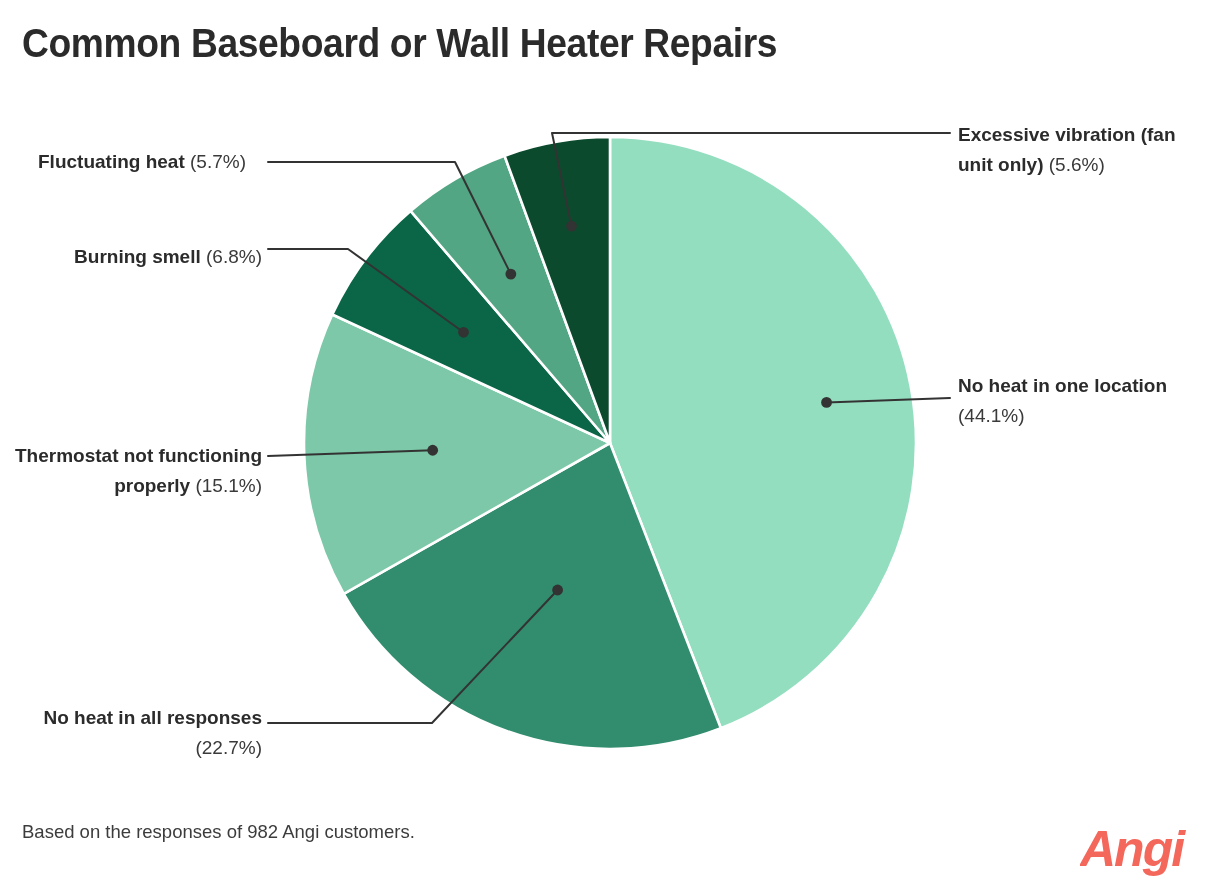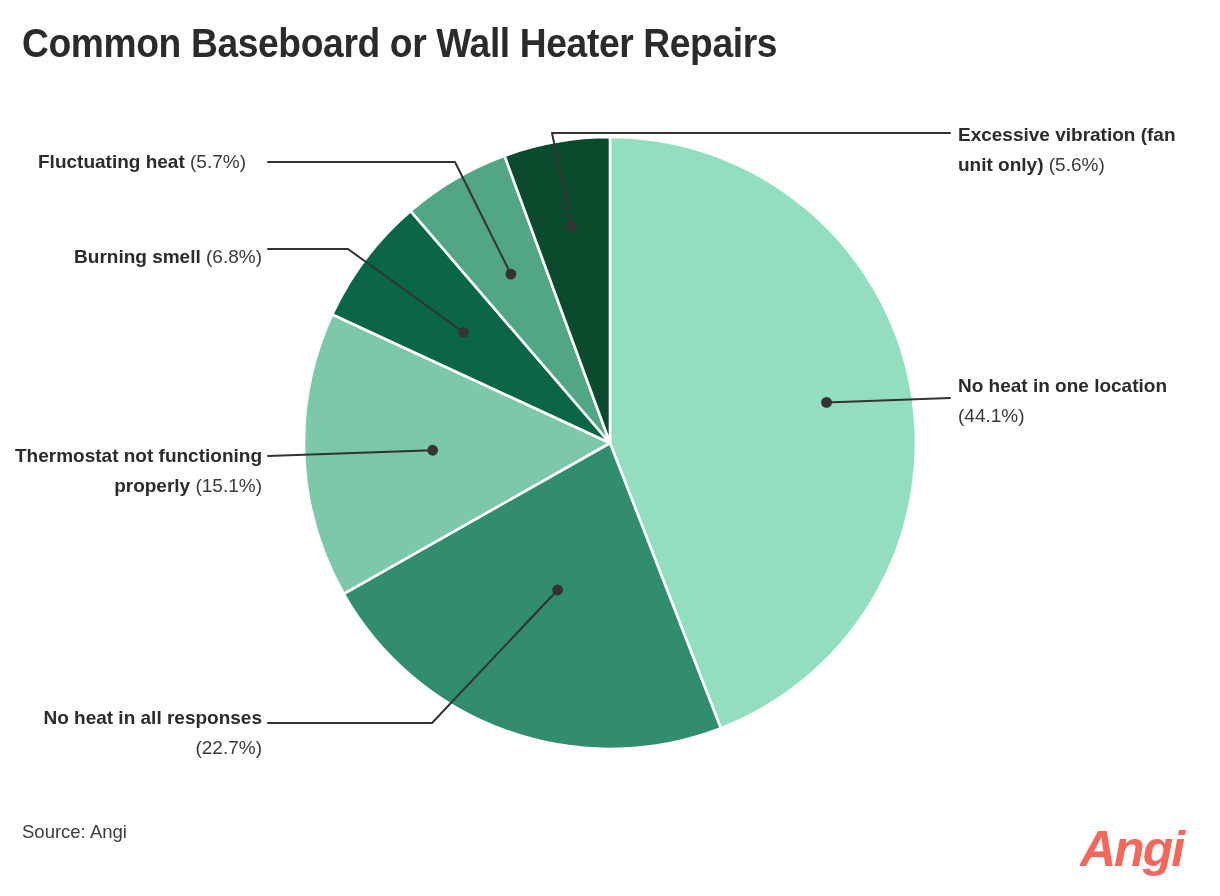--- a/index.html
+++ b/index.html
@@ -168,20 +168,20 @@
   <span class="lbl">Thermostat not functioning properly</span>
   <span class="pct">(15.1%)</span>
 </div>
 
 <div class="callout left" id="callout-no-heat-all">
   <span class="lbl">No heat in all responses</span>
   <span class="pct">(22.7%)</span>
 </div>
 
 <div id="footer">
-  <div>Source: Angi</div>
+  <div>Based on the responses of 982 Angi customers.</div>
 </div>
 
 <div id="angi-logo">
   <svg viewBox="0 0 122 56" width="122" height="56">
     <text id="angi-logo-text" x="0" y="44" font-family="'Liberation Sans', sans-serif" font-size="50" font-weight="bold" font-style="italic" letter-spacing="-2" fill="#F4675B">Angi</text>
   </svg>
 </div>
 
 </body></html>

